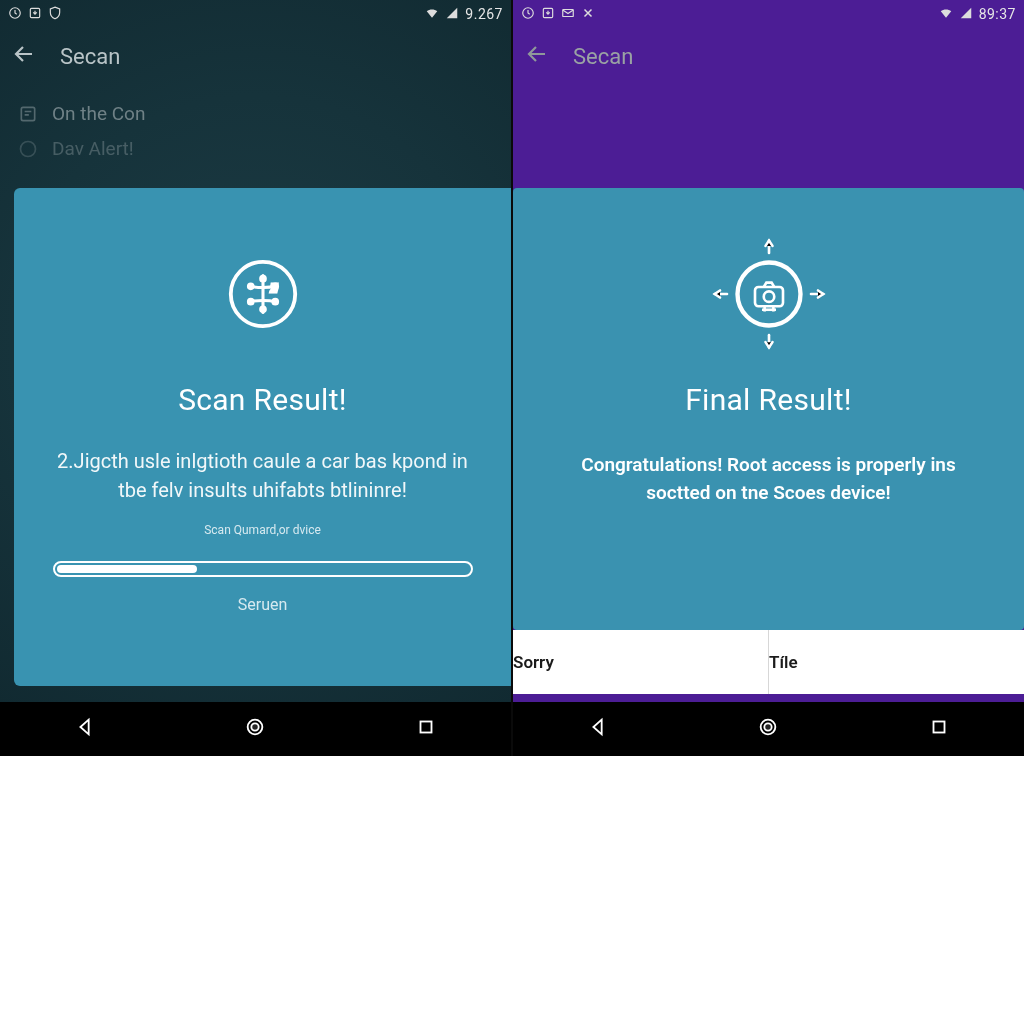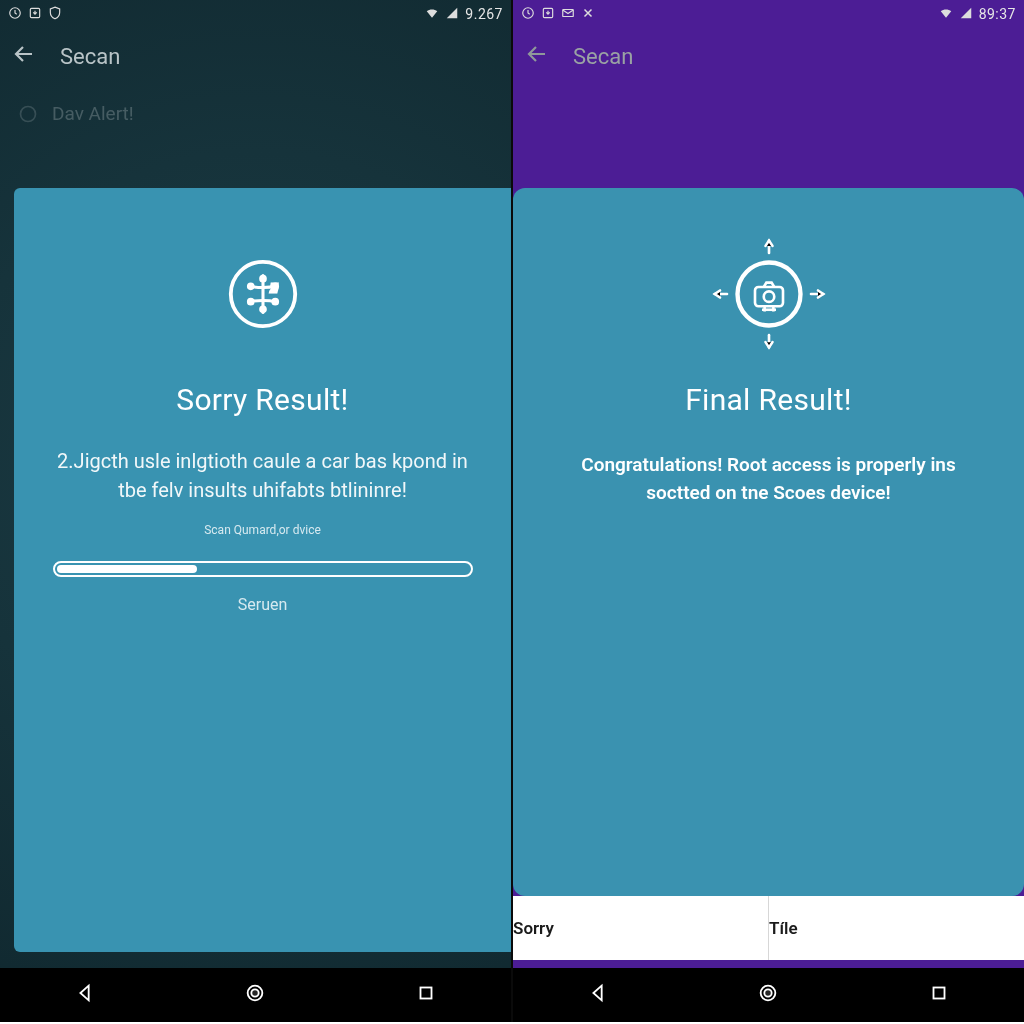--- a/index.html
+++ b/index.html
@@ -1,38 +1,38 @@
 <!DOCTYPE html>
 <html><head>
 <meta charset="utf-8">
 <style>
   * { margin: 0; padding: 0; box-sizing: border-box; }
   html, body { width: 1024px; height: 1024px; overflow: hidden; font-family: Roboto, "Helvetica Neue", Arial, sans-serif; background: #fff; }
-  .container { display: flex; width: 1024px; height: 1022px; }
+  .container { display: flex; width: 1024px; height: 756px; }
   .phone { flex: 1; position: relative; display: flex; flex-direction: column; }
   .phone.left { background: radial-gradient(circle at 50% 45%, #1c3b44 0%, #16333b 50%, #10282f 100%); border-right: 2px solid #0a0a0a; }
   .phone.right { background: #4c1d95; }
   
   .statusbar { height: 28px; display: flex; align-items: center; justify-content: space-between; padding: 0 8px; color: #e6e6e6; font-size: 14px; }
   .statusbar .left-icons, .statusbar .right-icons { display: flex; align-items: center; gap: 6px; }
   .statusbar svg { width: 14px; height: 14px; }
   .statusbar .clock { font-size: 14px; letter-spacing: 0.5px; }
   
   .appbar { height: 56px; display: flex; align-items: center; padding: 0 12px; gap: 24px; color: #b9c4c7; }
   .appbar svg { width: 24px; height: 24px; }
   .appbar .title { font-size: 22px; font-weight: 400; color: #b9c4c7; }
   .phone.right .appbar .title { color: #9aa2a4; }
   
   .bgcontent { padding: 18px 18px 0 18px; color: #6f8186; }
   .bgitem { display: flex; align-items: center; gap: 14px; margin-bottom: 12px; font-size: 19px; }
   .bgitem svg { width: 20px; height: 20px; opacity: 0.7; }
   
   .card { position: absolute; left: 14px; right: 0; border-radius: 6px 0 0 6px; background: #3993b1; color: #fff; display: flex; flex-direction: column; align-items: center; padding: 36px 34px 30px 34px; text-align: center; }
   .phone.left .card { top: 188px; bottom: 70px; }
-  .phone.right .card { top: 188px; bottom: 126px; left: 0; right: 0; border-radius: 12px; background: #3a92b0; align-items: center; }
+  .phone.right .card { top: 188px; bottom: 126px; left: 0; right: 0; border-radius: 4px; background: #3a92b0; align-items: center; }
   .card .iconwrap { margin-top: 10px; margin-bottom: 28px; width: 120px; height: 120px; display: flex; align-items: center; justify-content: center; position: relative; }
   .phone.right .card .iconwrap { width: 140px; height: 120px; }
   .card h1 { font-size: 30px; font-weight: 400; margin-bottom: 30px; letter-spacing: 0.3px; }
   .card p.desc { font-size: 20px; line-height: 1.45; color: #ffffff; opacity: 0.93; margin-bottom: 18px; max-width: 420px; }
   .phone.right .card p.desc { font-size: 19px; font-weight: 600; color: #fff; opacity: 1; line-height: 1.45; margin-top: 4px; }
   .card p.sub { font-size: 12px; color: #e8f3f7; opacity: 0.9; margin-bottom: 24px; }
   .progress { width: 100%; max-width: 420px; height: 16px; border: 2px solid #fff; border-radius: 20px; padding: 2px; margin-bottom: 18px; }
   .progress .fill { height: 100%; width: 34%; background: #fff; border-radius: 20px; }
   .card p.status { font-size: 16px; color: #e8f3f7; opacity: 0.9; }
   
@@ -76,20 +76,27 @@
     </div>
 
     <div class="appbar">
       <span><svg viewBox="0 0 24 24" fill="none" stroke="#b9c4c7" stroke-width="2.2">
             <path d="M20 12H5m6-7l-7 7 7 7"></path>
           </svg></span>
       <span class="title">Secan</span>
     </div>
 
     <div class="bgcontent">
+      <div class="bgitem">
+        <svg viewBox="0 0 24 24" fill="none" stroke="#6f8186" stroke-width="2">
+            <rect x="4" y="4" width="16" height="16" rx="2"></rect>
+            <path d="M8 9h8M8 13h5"></path>
+          </svg>
+        <span>On the Con</span>
+      </div>
       <div class="bgitem" style="opacity:0.55;">
         <svg viewBox="0 0 24 24" fill="none" stroke="#6f8186" stroke-width="2">
             <circle cx="12" cy="12" r="9"></circle>
           </svg>
         <span>Dav Alert!</span>
       </div>
     </div>
 
     <div class="card">
       <div class="iconwrap">
@@ -102,21 +109,21 @@
             <path d="M44 50c8 2 24 2 32 0"></path>
             <circle cx="44" cy="50" r="3" fill="#fff"></circle>
             <circle cx="76" cy="50" r="3" fill="#fff"></circle>
             <path d="M44 70c8-2 24-2 32 0"></path>
             <circle cx="44" cy="70" r="3" fill="#fff"></circle>
             <circle cx="76" cy="70" r="3" fill="#fff"></circle>
             <text x="70" y="58" font-size="22" fill="#fff" font-family="serif" font-style="italic">z</text>
           </g>
         </svg>
       </div>
-      <h1>Sorry Result!</h1>
+      <h1>Scan Result!</h1>
       <p class="desc">2.Jigcth usle inlgtioth caule a car bas kpond in tbe felv insults uhifabts btlininre!</p>
       <p class="sub">Scan Qumard,or dvice</p>
       <div class="progress">
         <div class="fill" style="width: 34%;"></div>
       </div>
       <p class="status">Seruen</p>
     </div>
 
     <div class="navbar">
       <div class="navbtn"><svg viewBox="0 0 24 24" fill="none" stroke="#fff" stroke-width="2">

